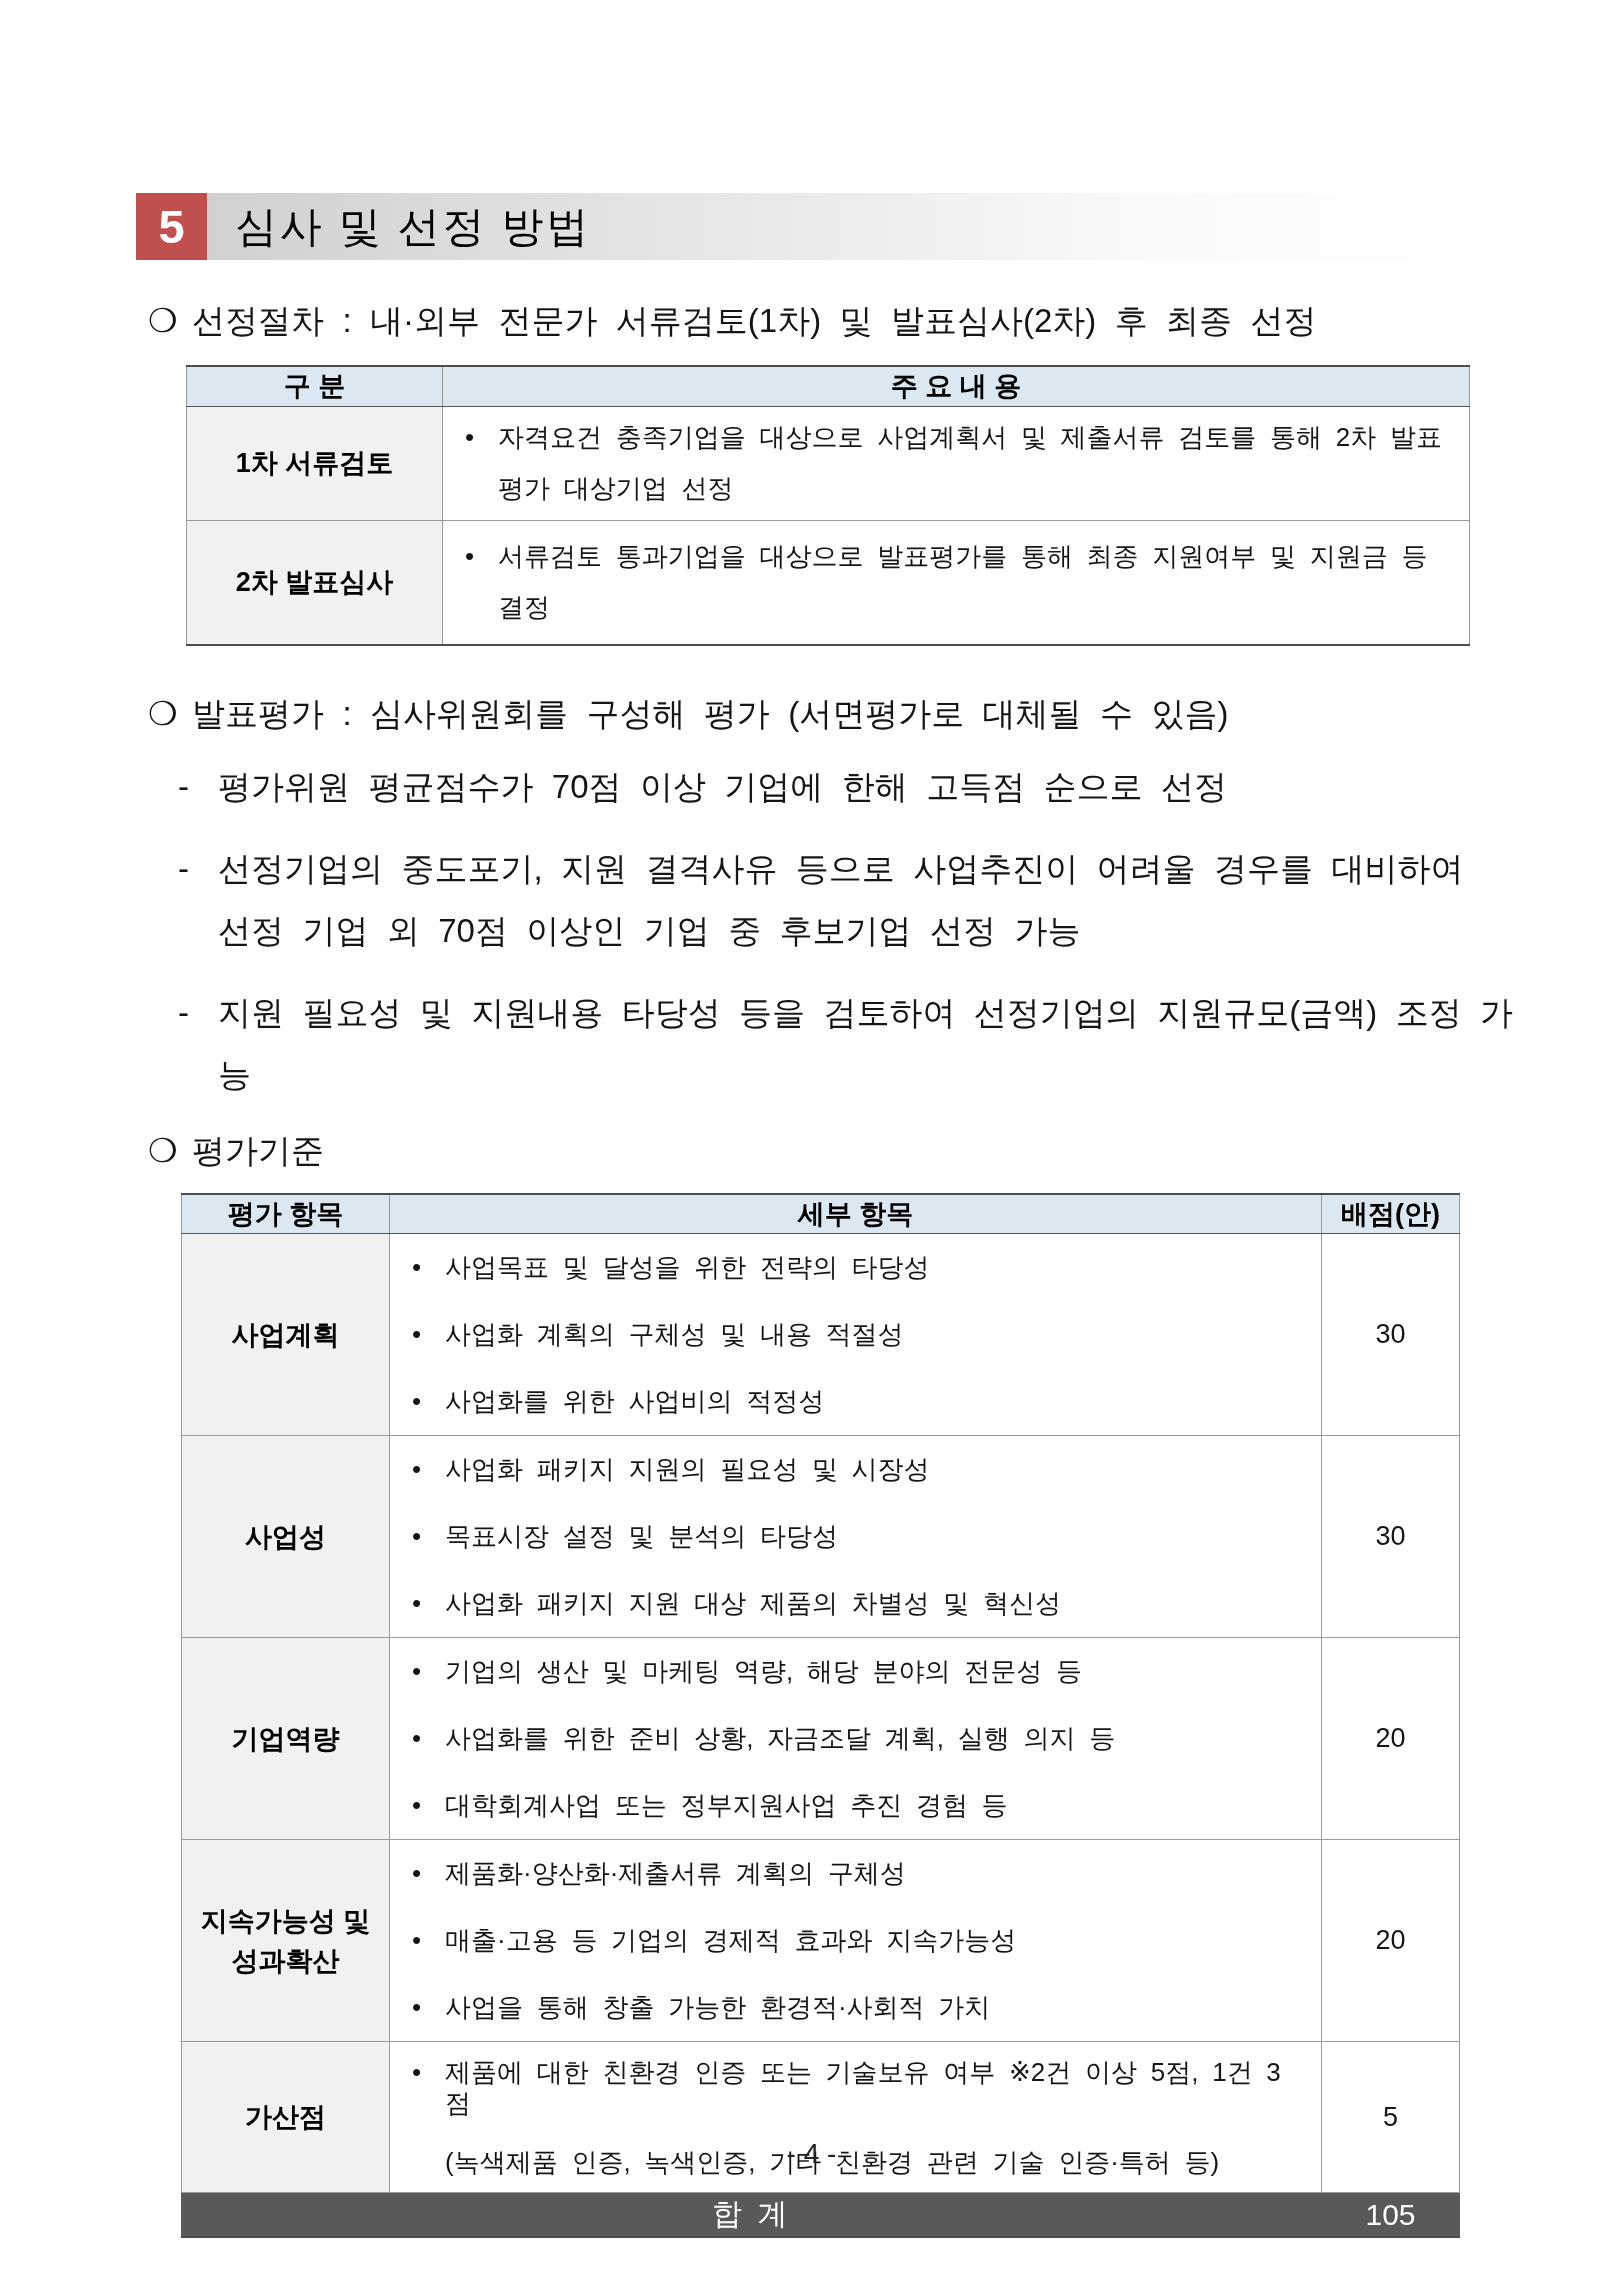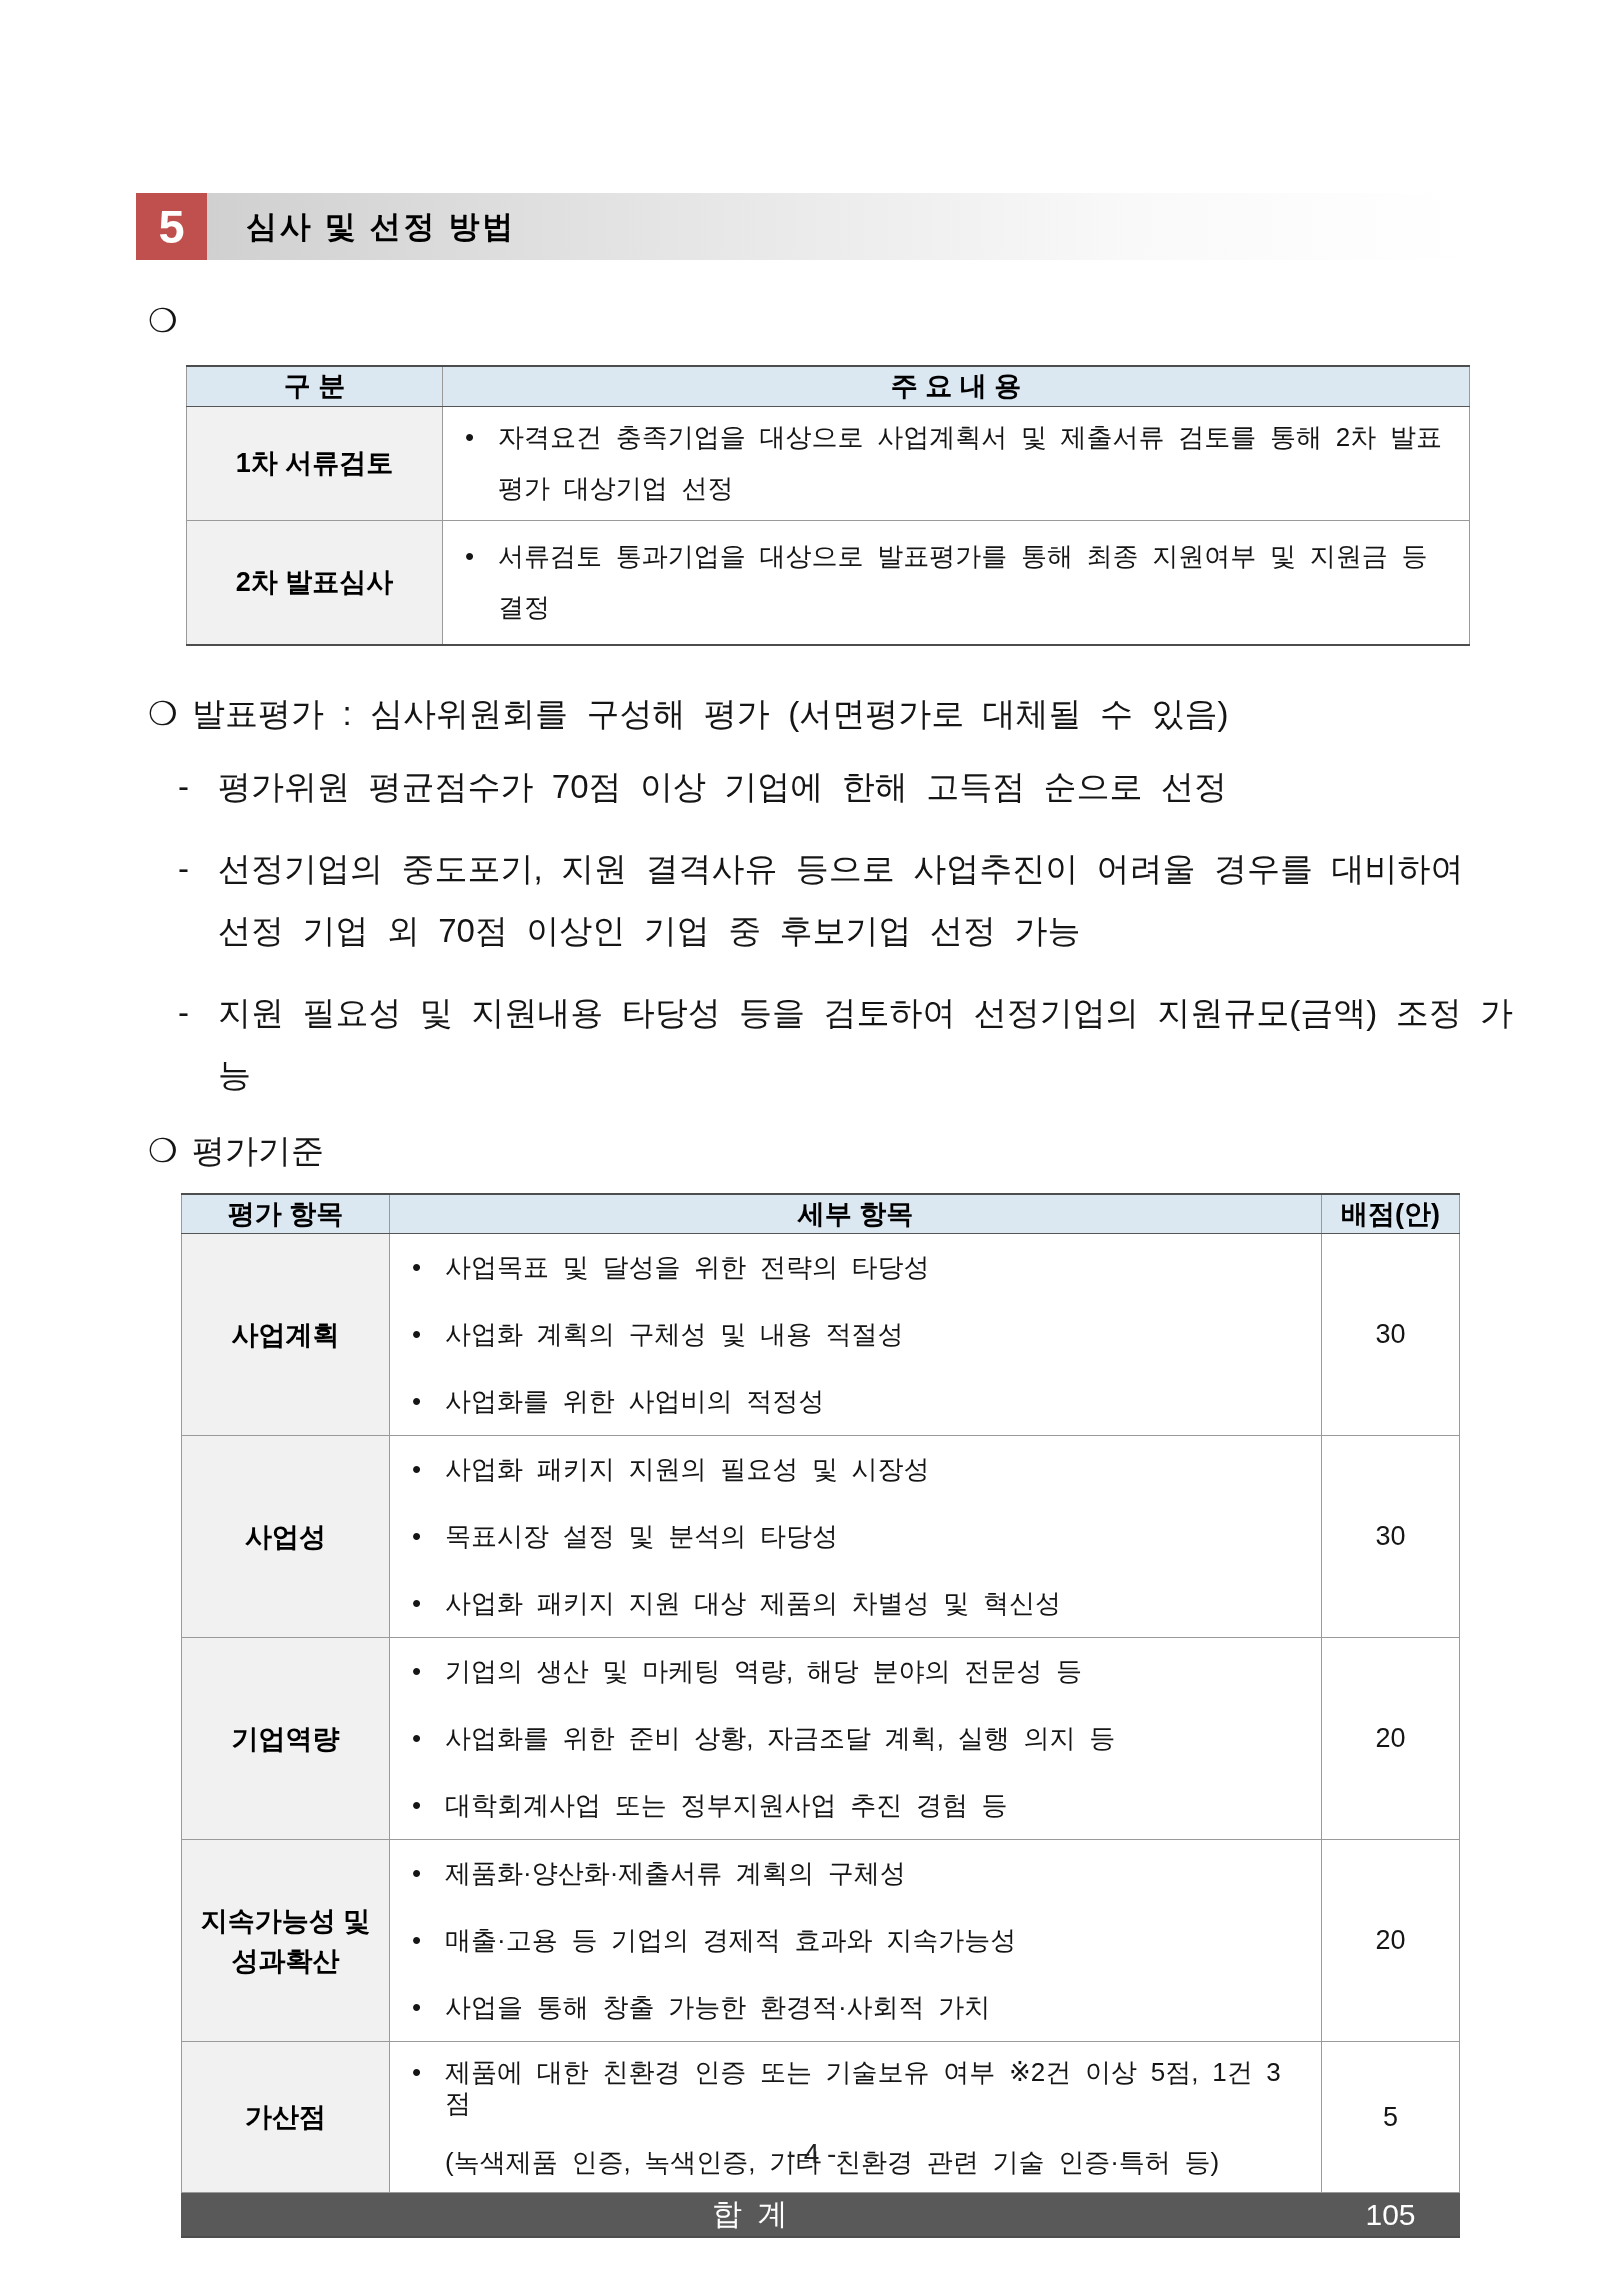--- a/index.html
+++ b/index.html
@@ -22,23 +22,23 @@
     background:linear-gradient(90deg,#cdcdcd 0%,#e2e2e2 35%,#f9f9f9 75%,#ffffff 100%);
   }
   .section-num {
     width:71px; flex:0 0 71px;
     background:#c0504d;
     color:#ffffff;
     font-size:47px; font-weight:bold;
     display:flex; align-items:center; justify-content:center;
   }
   .section-title {
-    font-size:31px; font-weight:bold; color:#000;
+    font-size:42px; font-weight:normal; color:#000;
     display:flex; align-items:center;
-    margin-left:39px; letter-spacing:2.7px;
+    margin-left:28px; letter-spacing:2.7px;
     white-space:nowrap;
   }
 
   
   .bullet {
     display:flex;
     font-size:33px; line-height:45px;
     word-spacing:0.28em;
     margin-right:109px;
   }
@@ -128,20 +128,21 @@
 
 <div class="page">
 
   <div class="section-header">
     <div class="section-num">5</div>
     <div class="section-title">심사 및 선정 방법</div>
   </div>
 
   <div class="bullet lvl1 b-selection">
     <span class="marker">❍</span>
+    <span class="txt">선정절차 : 내·외부 전문가 서류검토(1차) 및 발표심사(2차) 후 최종 선정</span>
   </div>
 
   <table class="procedure-table">
     <colgroup>
         <col style="width:256px">
         <col style="width:1027px">
       </colgroup>
     <thead>
       <tr>
         <th>구 분</th>

